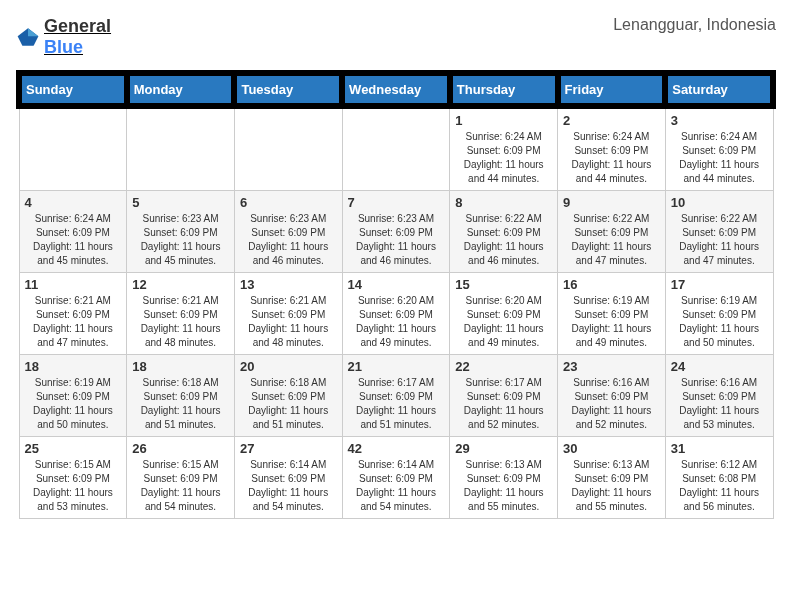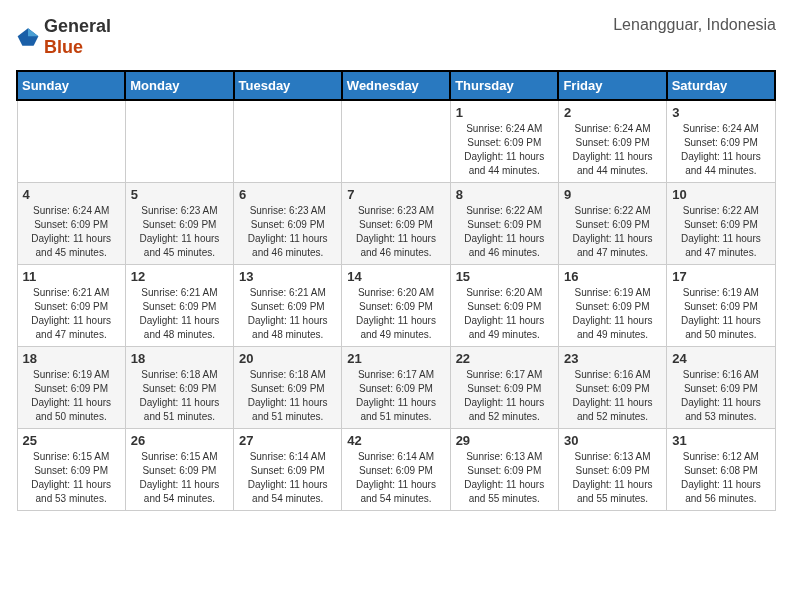--- a/index.html
+++ b/index.html
@@ -13,30 +13,31 @@
     .header {
       display: flex;
       justify-content: space-between;
       align-items: flex-start;
       margin-bottom: 12px;
     }
     .logo {
       display: flex;
       align-items: center;
       gap: 4px;
+      text-decoration: underline;
     }
     .logo-text-general {
       font-size: 18px;
       font-weight: bold;
       color: #333;
     }
     .logo-text-blue {
       font-size: 18px;
       font-weight: bold;
-      color: #c2410c;
+      color: #3b82f6;
     }
     .logo-icon {
       width: 24px;
       height: 24px;
     }
     .title-block {
       text-align: right;
     }
     .month-title {
       font-size: 36px;
@@ -53,21 +54,21 @@
       border-collapse: collapse;
       border: 1px solid #ccc;
     }
     .calendar th {
       background-color: #2979c0;
       color: #fff;
       font-size: 13px;
       font-weight: bold;
       padding: 6px 4px;
       text-align: left;
-      border: 2px solid #000000;
+      border: 6px solid #000000;
     }
     .calendar td {
       vertical-align: top;
       padding: 4px 5px;
       border: 1px solid #ccc;
       font-size: 10.5px;
       color: #333;
       width: calc(100%/7);
       min-height: 80px;
       background: #fff;

